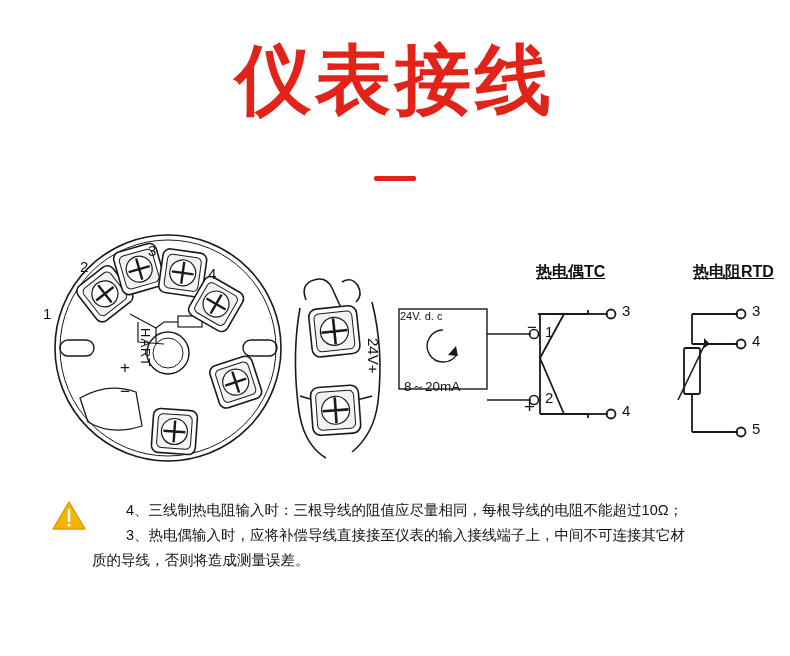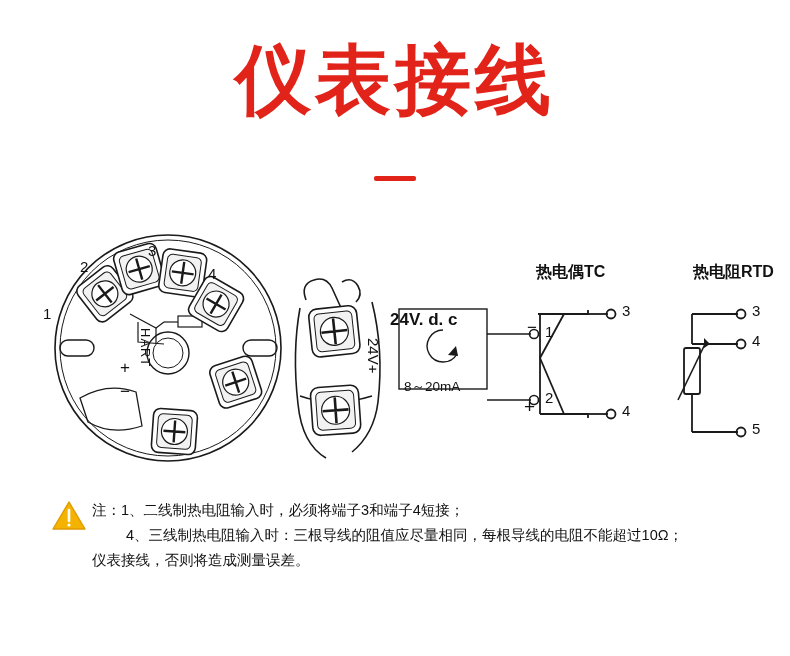--- a/index.html
+++ b/index.html
@@ -21,21 +21,21 @@
     position:absolute;left:374px;top:176px;width:42px;height:5px;
     background:#e2231a;border-radius:2px;
   }
 
   
   .diagram{position:absolute;left:0;top:210px;width:790px;height:270px;}
 
   .lbl{
     position:absolute;font-size:15px;color:#111;white-space:nowrap;
   }
-  .lbl-b{font-weight:bold;}
+  .lbl-b{font-weight:bold;text-decoration:underline;}
   .num{position:absolute;font-size:15px;color:#111;}
 
   
   .notes{
     position:absolute;left:54px;top:498px;width:700px;
   }
   .note-line{
     font-size:14.5px;color:#111;line-height:25px;white-space:nowrap;
   }
   .note-line.indent{padding-left:34px;}
@@ -154,21 +154,21 @@
         </g>
       </g>
     </svg>
     <div class="lbl" style="left:365px;top:128px;writing-mode:vertical-rl;font-size:15px;">24V+</div>
 
     <svg width="90" height="82" viewBox="0 0 90 82" style="position:absolute;left:398px;top:98px;">
       <rect x="1" y="1" width="88" height="80" fill="none" stroke="#1a1a1a" stroke-width="1.4"></rect>
       <path d="M45 22 a16 16 0 1 0 14 24" fill="none" stroke="#1a1a1a" stroke-width="1.4"></path>
       <path d="M58 38 L60 48 L50 47 Z" fill="#1a1a1a"></path>
     </svg>
-    <div class="lbl" style="left:390px;top:100px;font-size:17px;font-weight:bold;">24V. d. c</div>
+    <div class="lbl" style="left:400px;top:100px;font-size:11px;">24V. d. c</div>
     <div class="lbl" style="left:404px;top:168px;font-size:13.5px;">8～20mA</div>
 
     <svg width="70" height="110" viewBox="0 0 70 110" style="position:absolute;left:487px;top:110px;">
       <g stroke="#1a1a1a" stroke-width="1.6" fill="none">
         <path d="M0 14 L44 14"></path>
         <path d="M0 80 L44 80"></path>
       </g>
       <circle cx="47" cy="14" r="4.5" fill="none" stroke="#1a1a1a" stroke-width="1.6"></circle>
       <circle cx="47" cy="80" r="4.5" fill="none" stroke="#1a1a1a" stroke-width="1.6"></circle>
     </svg>
@@ -226,19 +226,19 @@
   </div>
 
   <svg class="warn-icon" viewBox="0 0 34 30">
     <path d="M17 2 L33 29 L1 29 Z" fill="#f5b301" stroke="#e09b00" stroke-width="1.4" stroke-linejoin="round"></path>
     <path d="M17 10 L17 21" stroke="#ffffff" stroke-width="2.6" stroke-linecap="round"></path>
     <circle cx="17" cy="25" r="1.6" fill="#ffffff"></circle>
   </svg>
 
   <div class="notes">
     <div class="notes-body">
-      <div class="note-line">注：1、二线制热电阻输入时，必须将端子3和端子4短接；</div>
       <div class="note-line indent">4、三线制热电阻输入时：三根导线的阻值应尽量相同，每根导线的电阻不能超过10Ω；</div>
-      <div class="note-line">仪表接线，否则将造成测量误差。</div>
+      <div class="note-line indent2">3、热电偶输入时，应将补偿导线直接接至仪表的输入接线端子上，中间不可连接其它材</div>
+      <div class="note-line">质的导线，否则将造成测量误差。</div>
     </div>
   </div>
 
 </div>
 
 </body></html>

